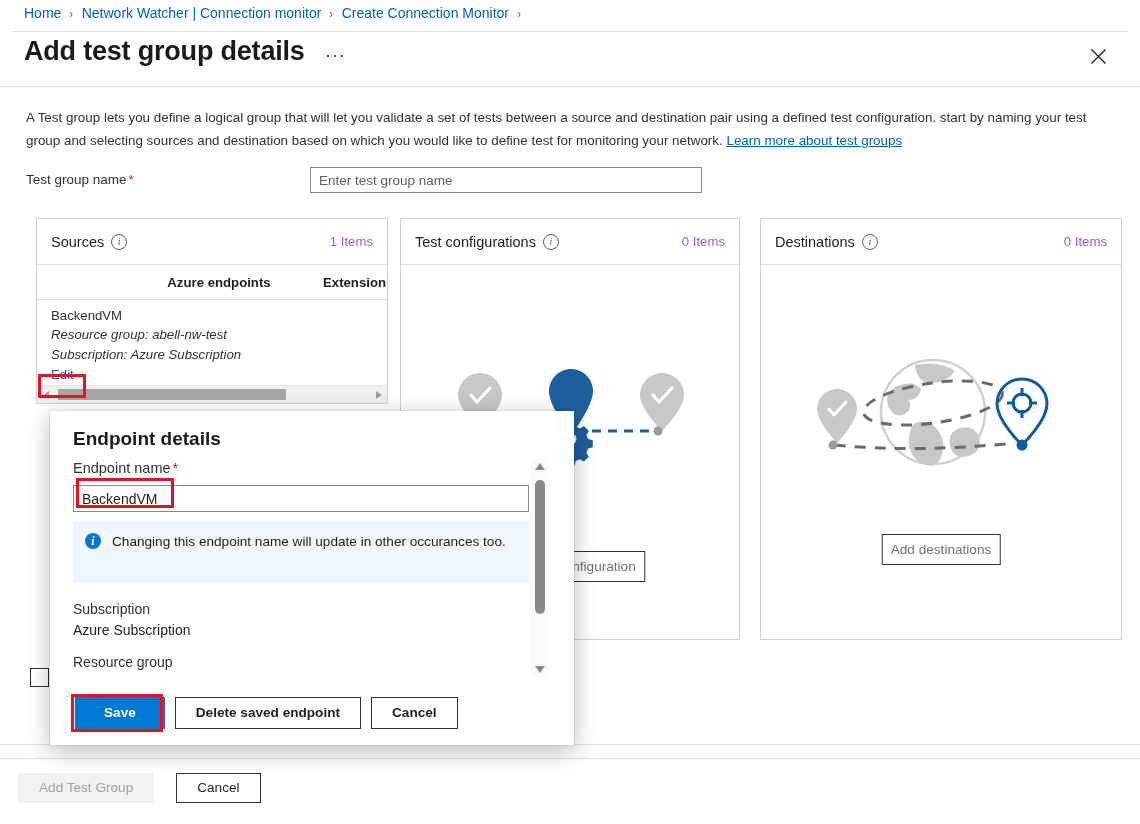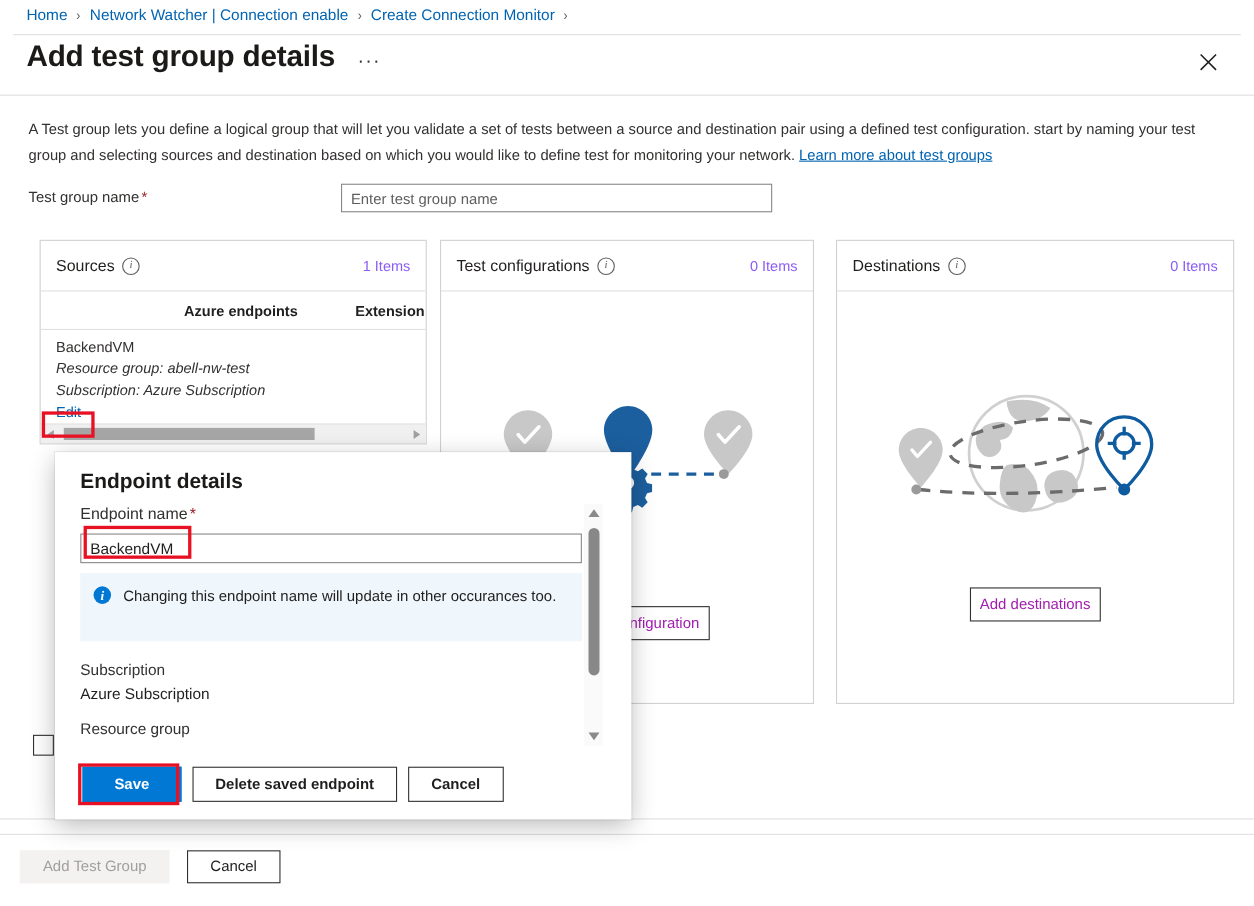--- a/index.html
+++ b/index.html
@@ -155,21 +155,21 @@
 
   
   .panel-body {
     position: relative; height: calc(100% - 46px);
   }
   .illus { position: absolute; left: 50%; transform: translateX(-50%); }
   .panel-action-btn {
     position: absolute; left: 50%; transform: translateX(-50%);
     border: 1px solid #323130; background: #fff;
     font-family: "Liberation Sans", sans-serif;
-    font-size: 13.6px; color: #a21caf;
+    font-size: 13.6px; color: #737373;
     padding: 7px 8px; cursor: pointer; white-space: nowrap;
   }
 
   
   .bg-checkbox {
     position: absolute; left: 30px; top: 668px;
     width: 19px; height: 19px; border: 1px solid #323130; background: #fff;
     box-sizing: border-box; z-index: 5; cursor: pointer;
   }
   .bg-note {
@@ -177,21 +177,21 @@
     font-size: 13.4px; color: #605e5c; white-space: nowrap; z-index: 5;
   }
 
   
   .footer-rule {
     position: absolute; left: 0; top: 758px; width: 1140px; height: 1px;
     background: #e1dfdd;
   }
   .footer {
     position: absolute; left: 18px; top: 773px;
-    display: flex; gap: 16px;
+    display: flex; gap: 22px;
   }
   .btn {
     font-family: Liberation Sans, sans-serif; font-size: 13.6px;
     padding: 6px 20px; cursor: pointer; box-sizing: border-box;
     height: 30px; line-height: 16px;
   }
   .btn-disabled {
     background: #f3f2f1; border: 1px solid #f3f2f1;
     color: #a19f9d; cursor: default;
   }
@@ -286,21 +286,21 @@
   }
 </style>
 </head>
 <body>
 
 <div id="root">
 
   <div class="breadcrumb">
     <span class="crumb-link">Home</span>
     <span class="crumb-sep">›</span>
-    <span class="crumb-link">Network Watcher | Connection enable</span>
+    <span class="crumb-link">Network Watcher | Connection monitor</span>
     <span class="crumb-sep">›</span>
     <span class="crumb-link">Create Connection Monitor</span>
     <span class="crumb-sep">›</span>
   </div>
 
   <div class="title-rule"></div>
 
   <div class="page-title">Add test group details</div>
   <div class="title-ellipsis">···</div>
 

